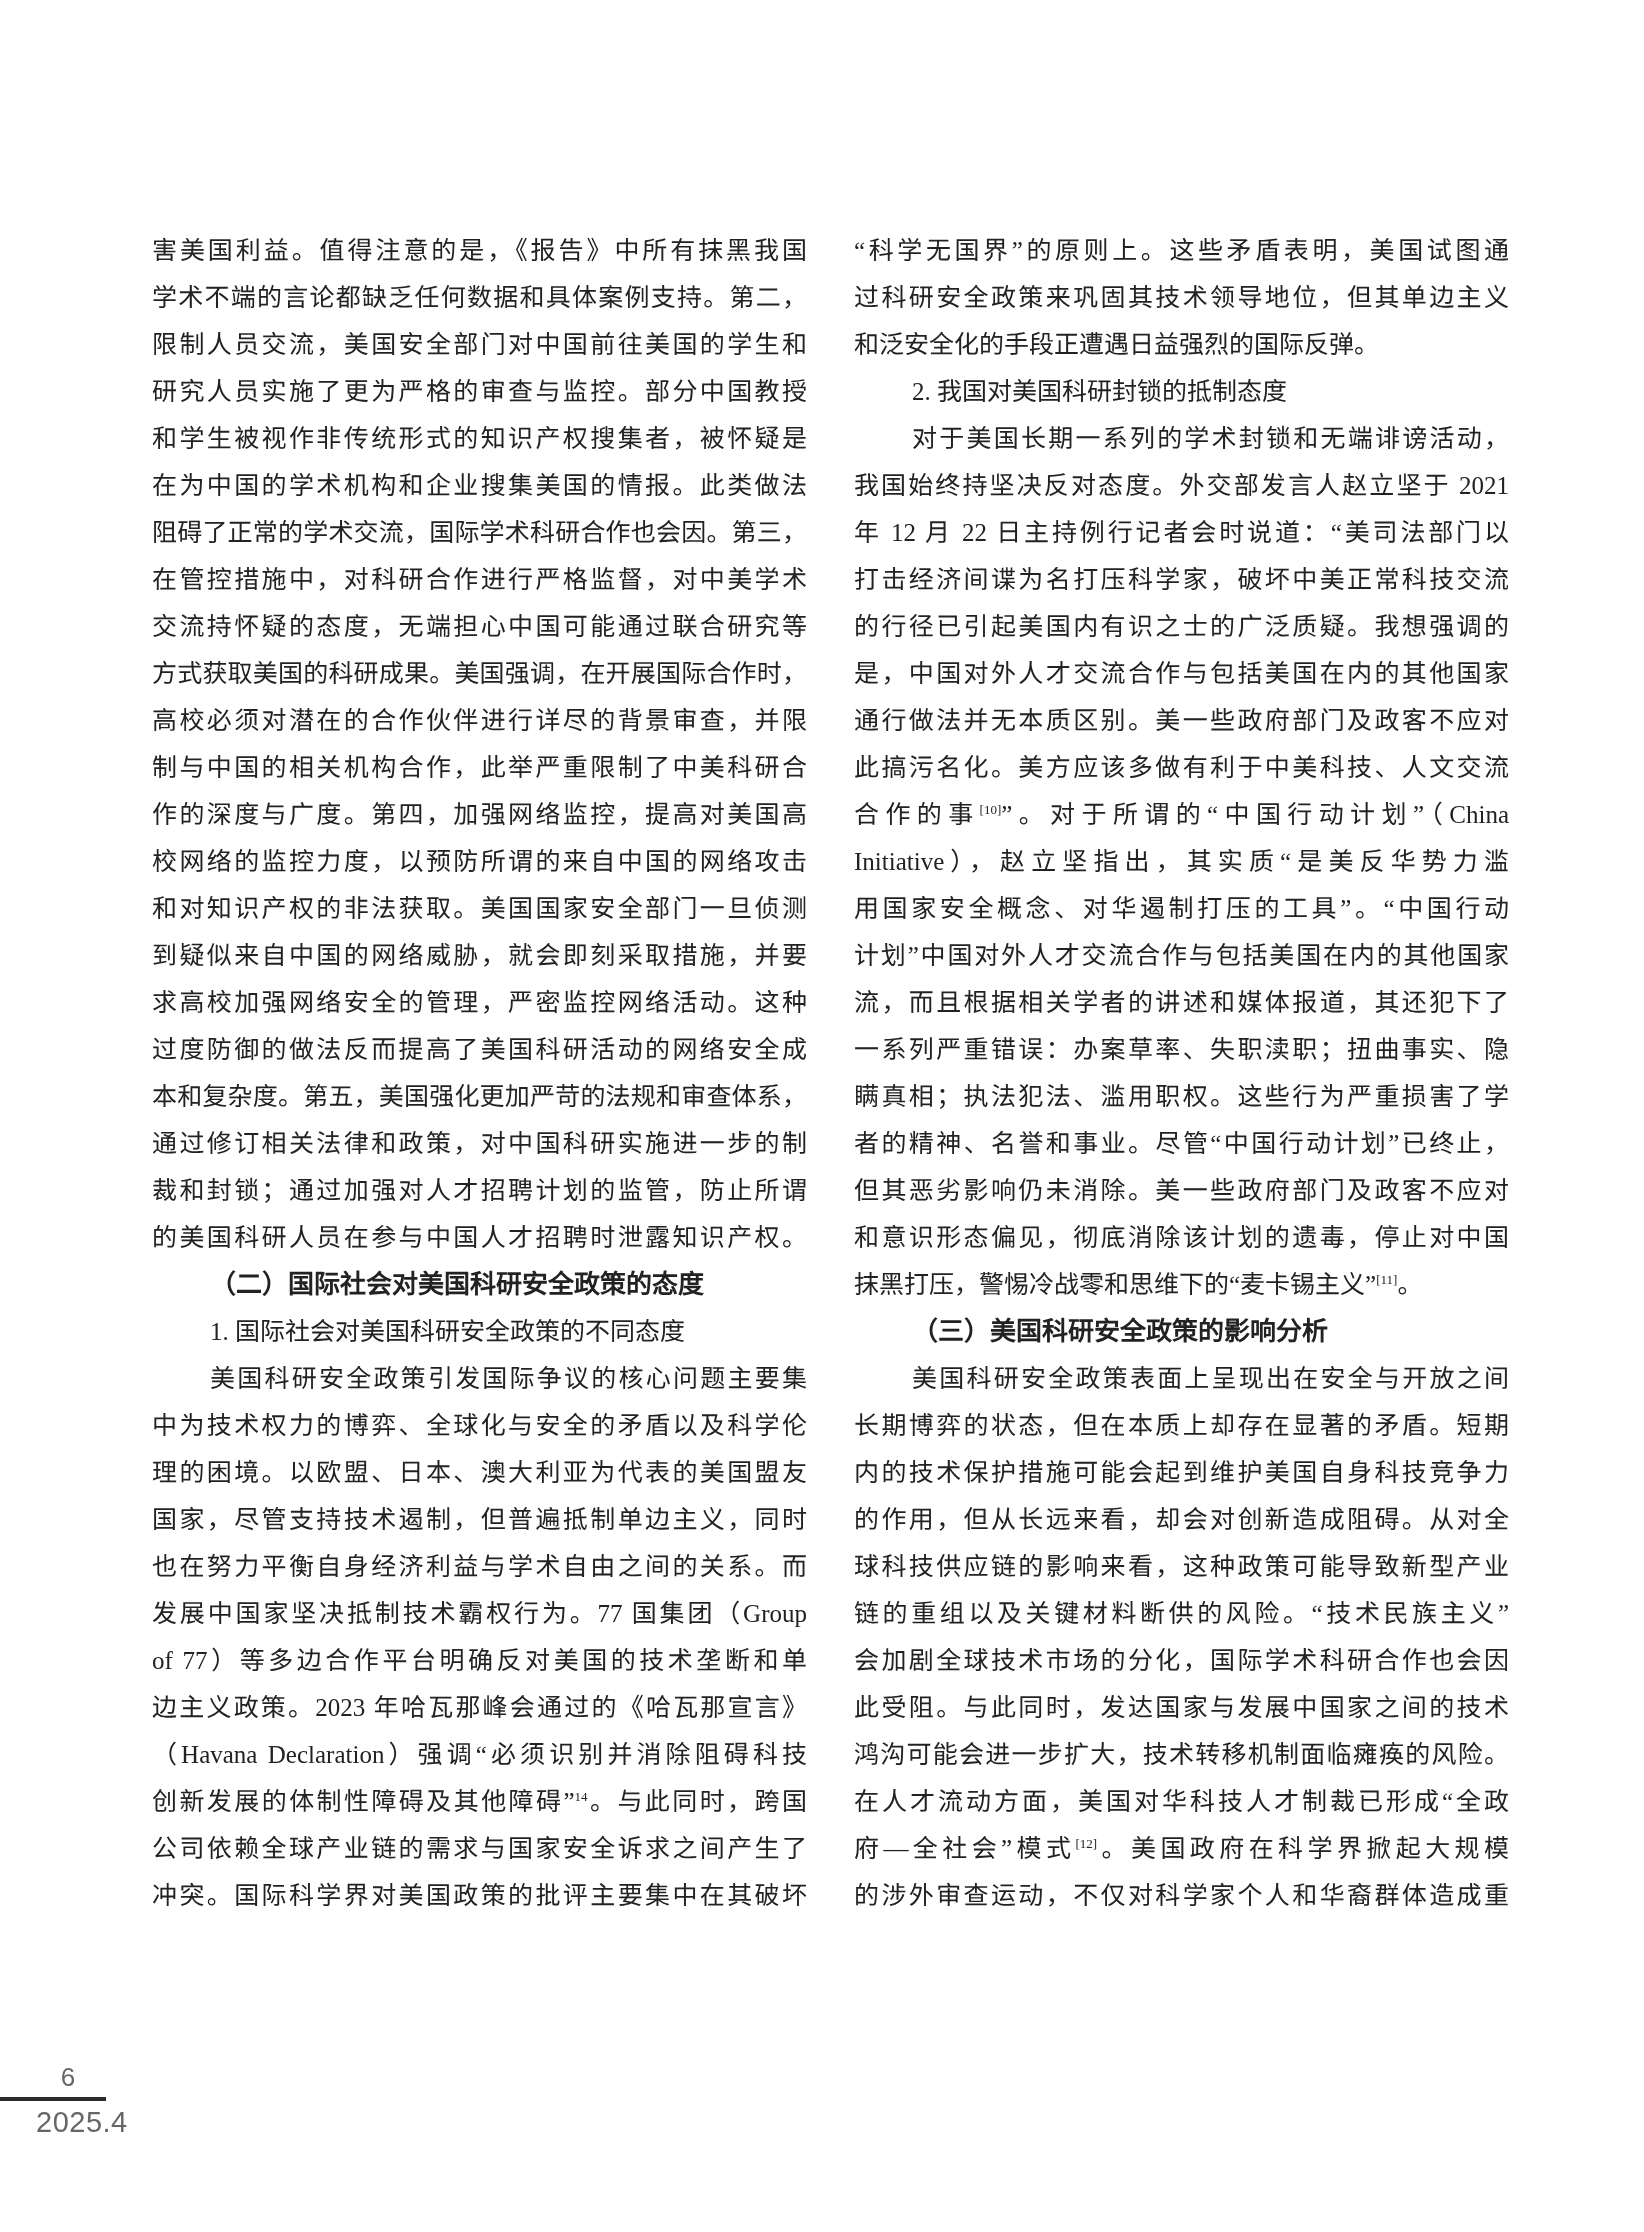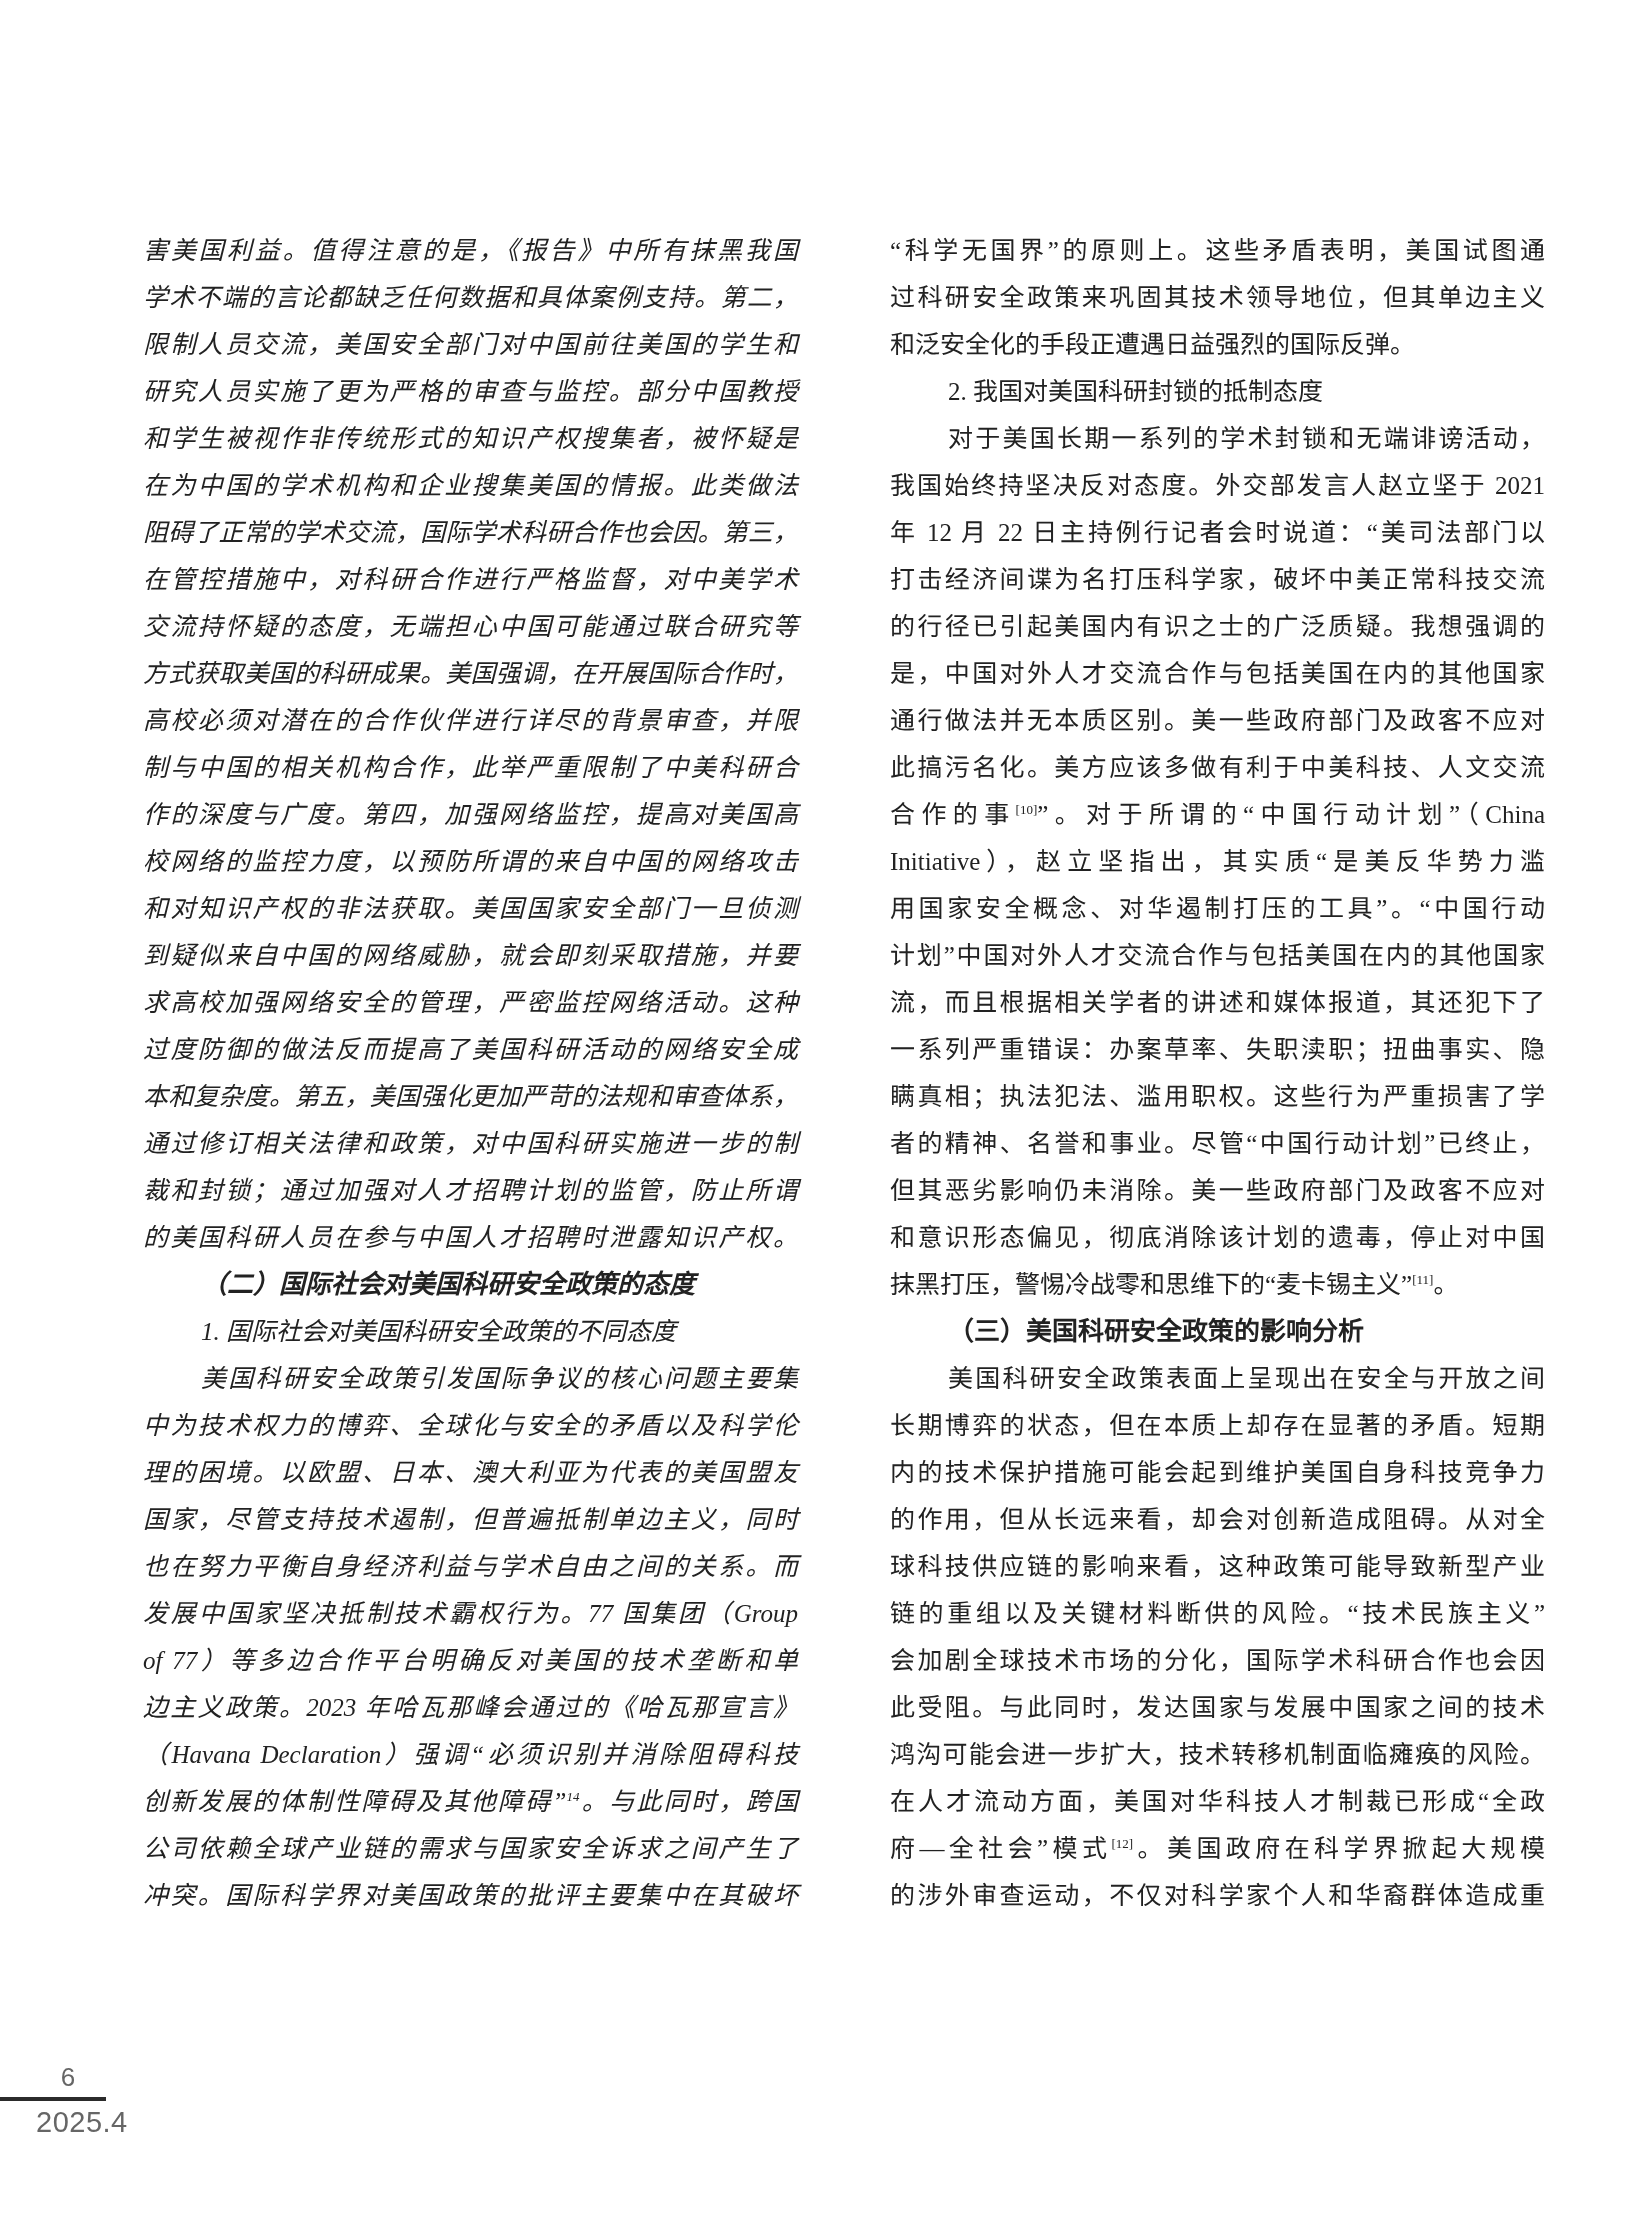--- a/index.html
+++ b/index.html
@@ -10,22 +10,22 @@
     background: var(--bg, #ffffff);
     font-family: "Liberation Serif", "DejaVu Serif", serif;
     color: var(--text, #222222);
     overflow: hidden;
   }
   .col {
     position: absolute;
     top: 227px;
     width: 655px;
   }
-  .col-left  { left: 143px; font-style: italic; }
-  .col-right { left: 854px; margin-left: 36px; }
+  .col-left  { left: 152px; }
+  .col-right { left: 854px; }
   .line {
     height: 47px;
     line-height: 47px;
     font-size: 25px;
     text-align: justify;
     text-align-last: justify;
     white-space: normal;
   }
   .line.end, .line.sub, .line.h { text-align-last: left; }
   .line.p1, .line.sub, .line.h { text-indent: 58px; }

